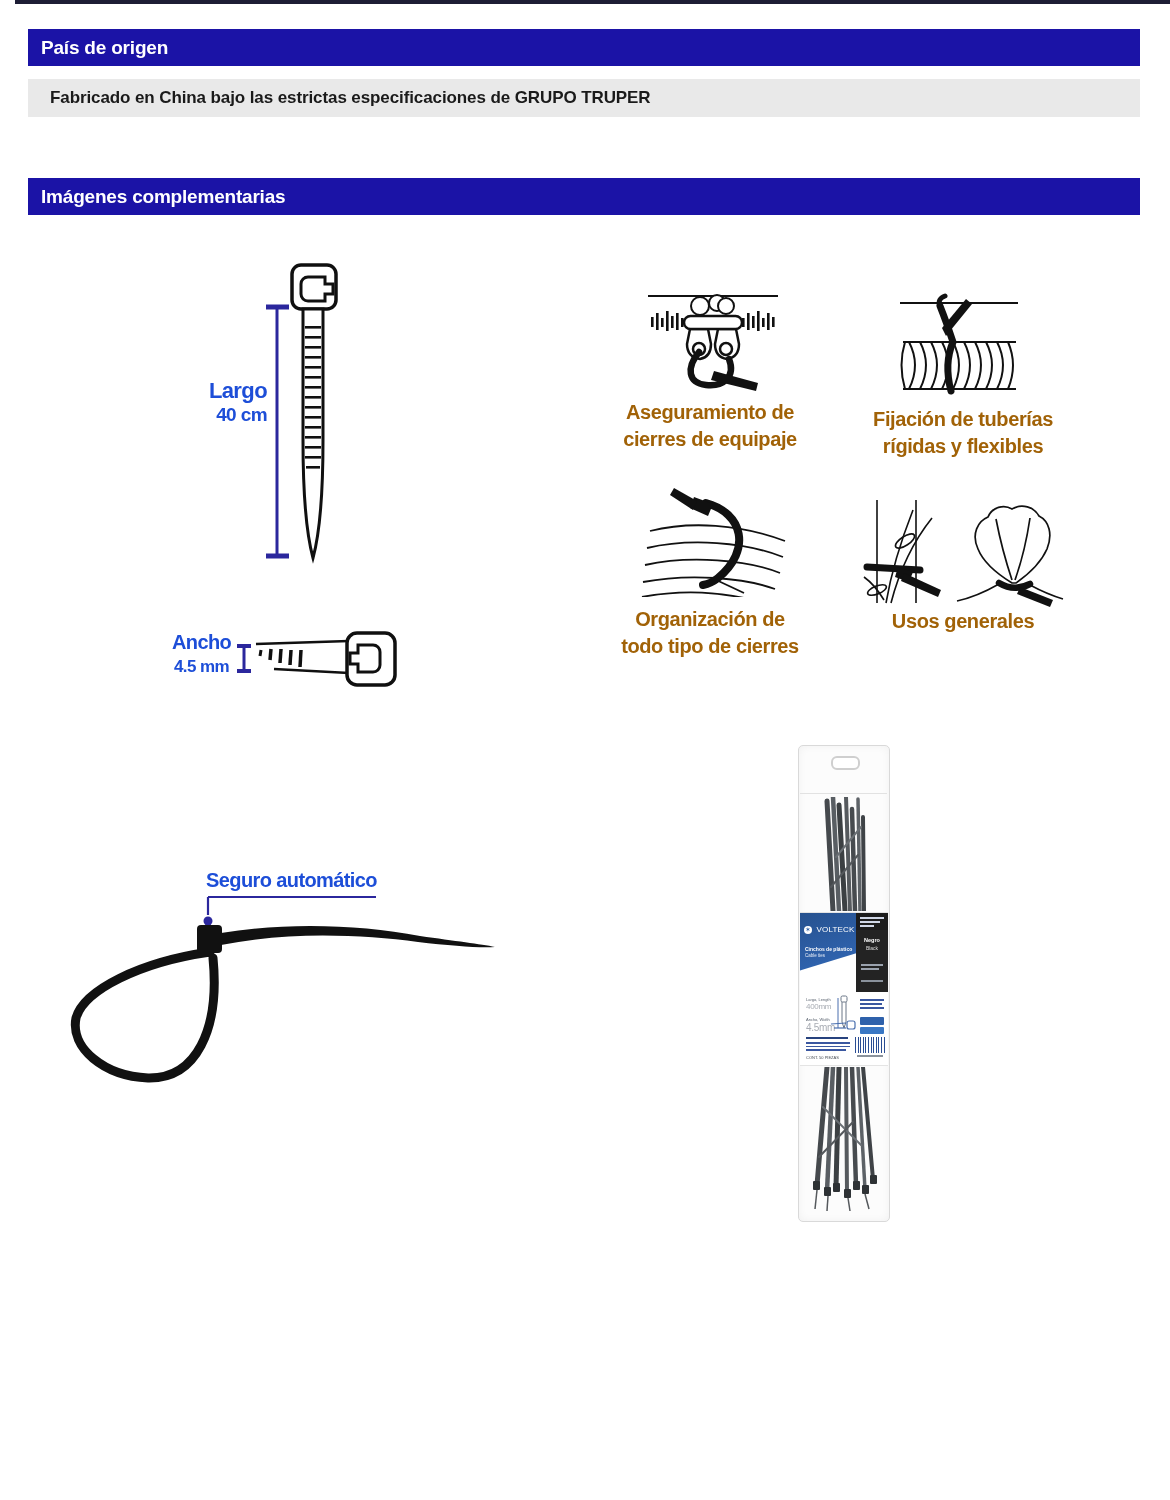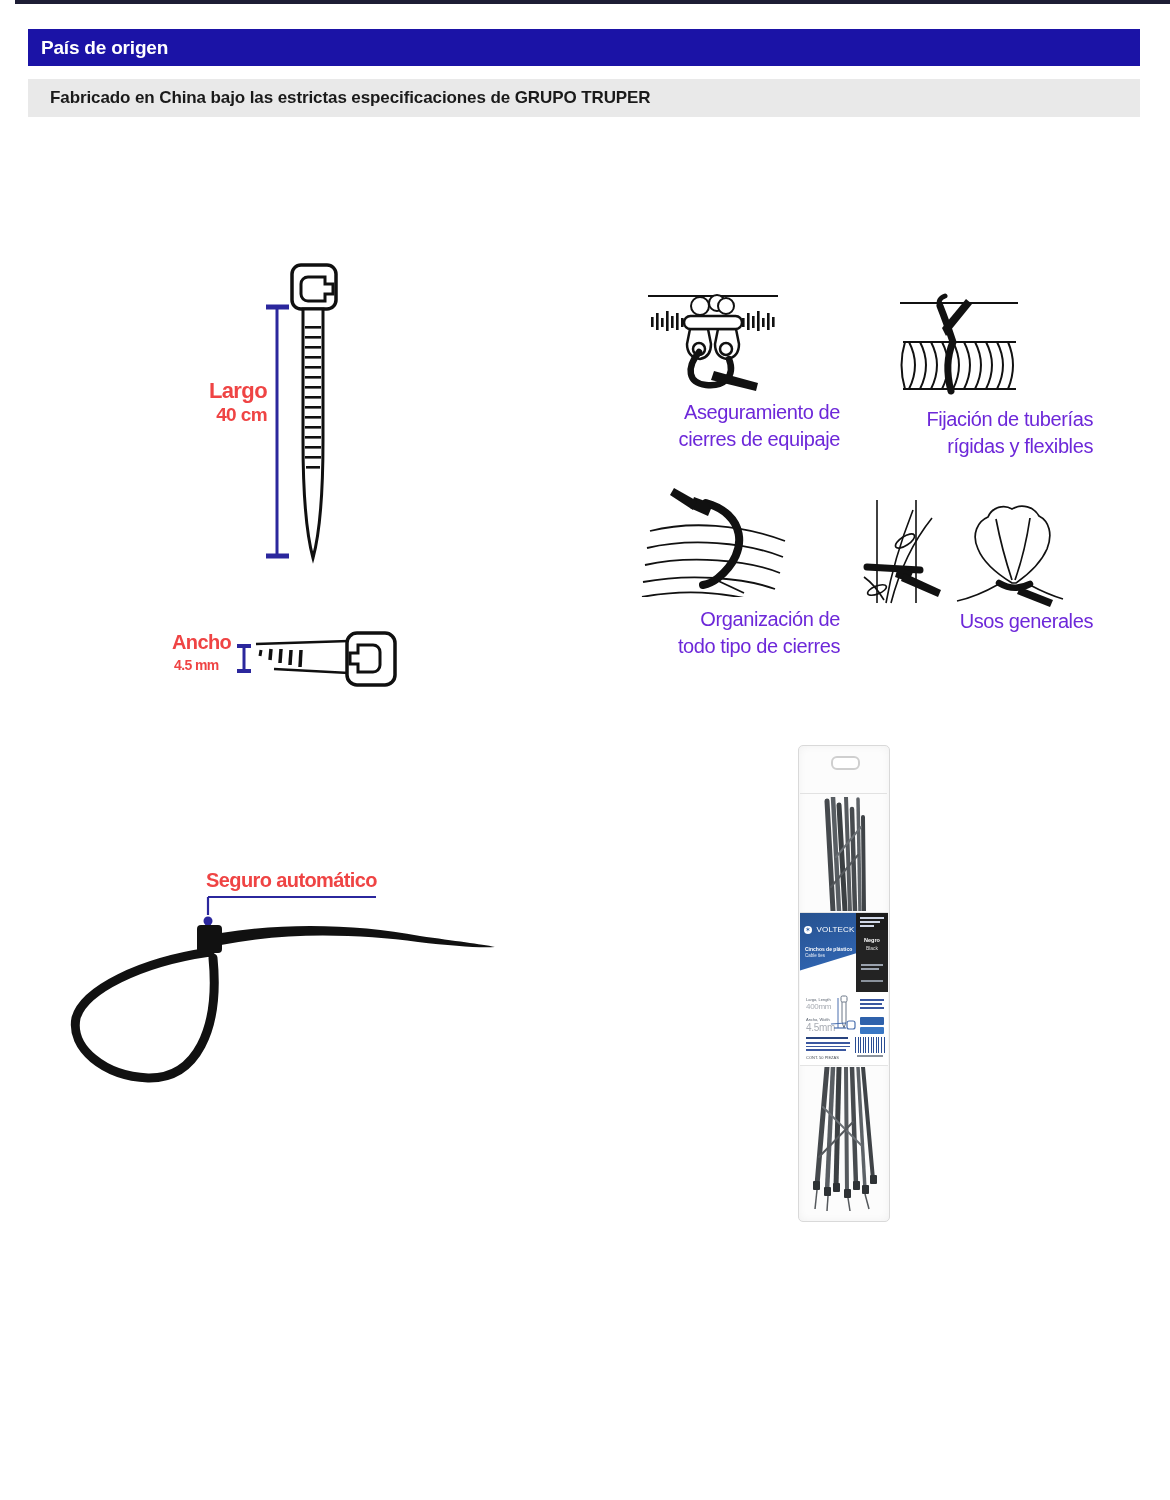--- a/index.html
+++ b/index.html
@@ -6,23 +6,23 @@
   .page{position:relative;width:1170px;height:1500px;background:#ffffff;overflow:hidden;
         font-family:"Liberation Sans", sans-serif;}
   .abs{position:absolute;}
   .bar{position:absolute;left:28px;width:1112px;}
   .bar.blue{background:#1b13a6;height:37px;}
   .bar.blue .t{color:#ffffff;font-size:19px;font-weight:bold;line-height:37px;padding-left:13px;
                letter-spacing:-0.2px;}
   .bar.gray{background:#e9e9e9;height:38px;}
   .bar.gray .t{color:#1a1a1a;font-size:17px;font-weight:bold;line-height:38px;padding-left:22px;
                letter-spacing:-0.1px;}
-  .dimlabel{position:absolute;color:#ef4444;font-weight:bold;letter-spacing:-0.6px;}
-  .caption{position:absolute;color:#6d28d9;font-weight:normal;font-size:20px;line-height:27px;
-           text-align:right;letter-spacing:-0.4px;}
+  .dimlabel{position:absolute;color:#1d4ed8;font-weight:bold;letter-spacing:-0.6px;}
+  .caption{position:absolute;color:#a16207;font-weight:bold;font-size:20px;line-height:27px;
+           text-align:center;letter-spacing:-0.4px;}
   
   .bag{position:absolute;left:798px;top:745px;width:92px;height:477px;}
   .bagbody{position:absolute;left:0;top:0;width:90px;height:475px;background:#fcfcfc;
            border:1.5px solid #d9d9d9;border-radius:5px;
            box-shadow:inset 0 0 8px rgba(0,0,0,0.05);}
   .baghole{position:absolute;left:33px;top:11px;width:25px;height:10px;border:2px solid #cfcfcf;
            border-radius:6px;background:#ffffff;}
   .bagfold{position:absolute;left:2px;top:48px;width:87px;height:1px;background:#e2e2e2;}
   .plabel{position:absolute;left:2px;top:167px;width:88px;height:152px;background:#ffffff;
           border-top:1px solid #e4e4e4;border-bottom:1px solid #e4e4e4;overflow:hidden;}
@@ -45,20 +45,23 @@
   <div class="abs" style="left:15px;top:0;width:1155px;height:4px;background:#1d1d35;"></div>
 
   <div class="bar gray" style="top:79px;">
     <div class="t">Fabricado en China bajo las estrictas especificaciones de GRUPO TRUPER</div>
   </div>
 
   <div class="bar blue" style="top:29px;">
     <div class="t">País de origen</div>
   </div>
 
+  <div class="bar blue" style="top:178px;">
+    <div class="t">Imágenes complementarias</div>
+  </div>
 
   <svg class="abs" style="left:250px;top:255px;" width="160" height="320" viewBox="250 255 160 320">
     <g stroke="#2b279d">
       <line x1="277" y1="307" x2="277" y2="556" stroke-width="3"></line>
       <line x1="266" y1="307" x2="289" y2="307" stroke-width="5"></line>
       <line x1="266" y1="556" x2="289" y2="556" stroke-width="5"></line>
     </g>
     <g stroke="#101010" fill="#ffffff">
       <rect x="292" y="265" width="44" height="44" rx="9" stroke-width="3.5"></rect>
       <path d="M 325,277 h -17 a 7,7 0 0 0 -7,7 v 10 a 7,7 0 0 0 7,7 h 17 v -7 h 8 v -10 h -8 z" fill="none" stroke-width="3"></path>
@@ -99,21 +102,21 @@
       <line x1="281" y1="649" x2="280" y2="663" stroke-width="3.5"></line>
       <line x1="291" y1="650" x2="290" y2="665" stroke-width="3.5"></line>
       <line x1="301" y1="650" x2="300" y2="667" stroke-width="3.5"></line>
     </g>
     <g stroke="#101010" fill="#ffffff">
       <rect x="347" y="633" width="48" height="52" rx="10" stroke-width="3.5"></rect>
       <path d="M 358,645 h 15 a 7,7 0 0 1 7,7 v 13 a 7,7 0 0 1 -7,7 h -15 v -8 h -8 v -11 h 8 z" fill="none" stroke-width="3"></path>
     </g>
   </svg>
   <div class="dimlabel" style="left:172px;top:631px;font-size:20px;">Ancho</div>
-  <div class="dimlabel" style="left:174px;top:657px;font-size:14px;">4.5 mm</div>
+  <div class="dimlabel" style="left:174px;top:657px;font-size:17px;">4.5 mm</div>
 
   <svg class="abs" style="left:630px;top:280px;" width="165" height="118" viewBox="630 280 165 118">
     <line x1="648" y1="296" x2="778" y2="296" stroke="#111" stroke-width="2"></line>
     <g fill="#111">
       <rect x="651" y="317" width="2.6" height="10"></rect>
         <rect x="656" y="313" width="2.6" height="17"></rect>
       <rect x="661" y="318" width="2.6" height="9"></rect>
         <rect x="666" y="311" width="2.6" height="20"></rect>
       <rect x="671" y="316" width="2.6" height="12"></rect>
         <rect x="676" y="313" width="2.6" height="17"></rect>

